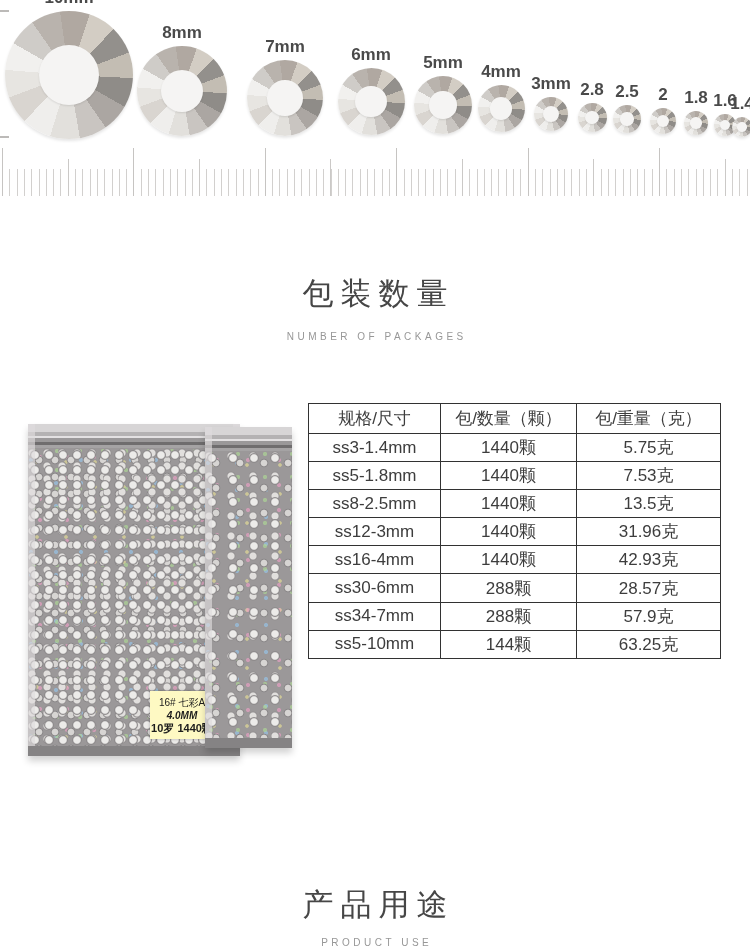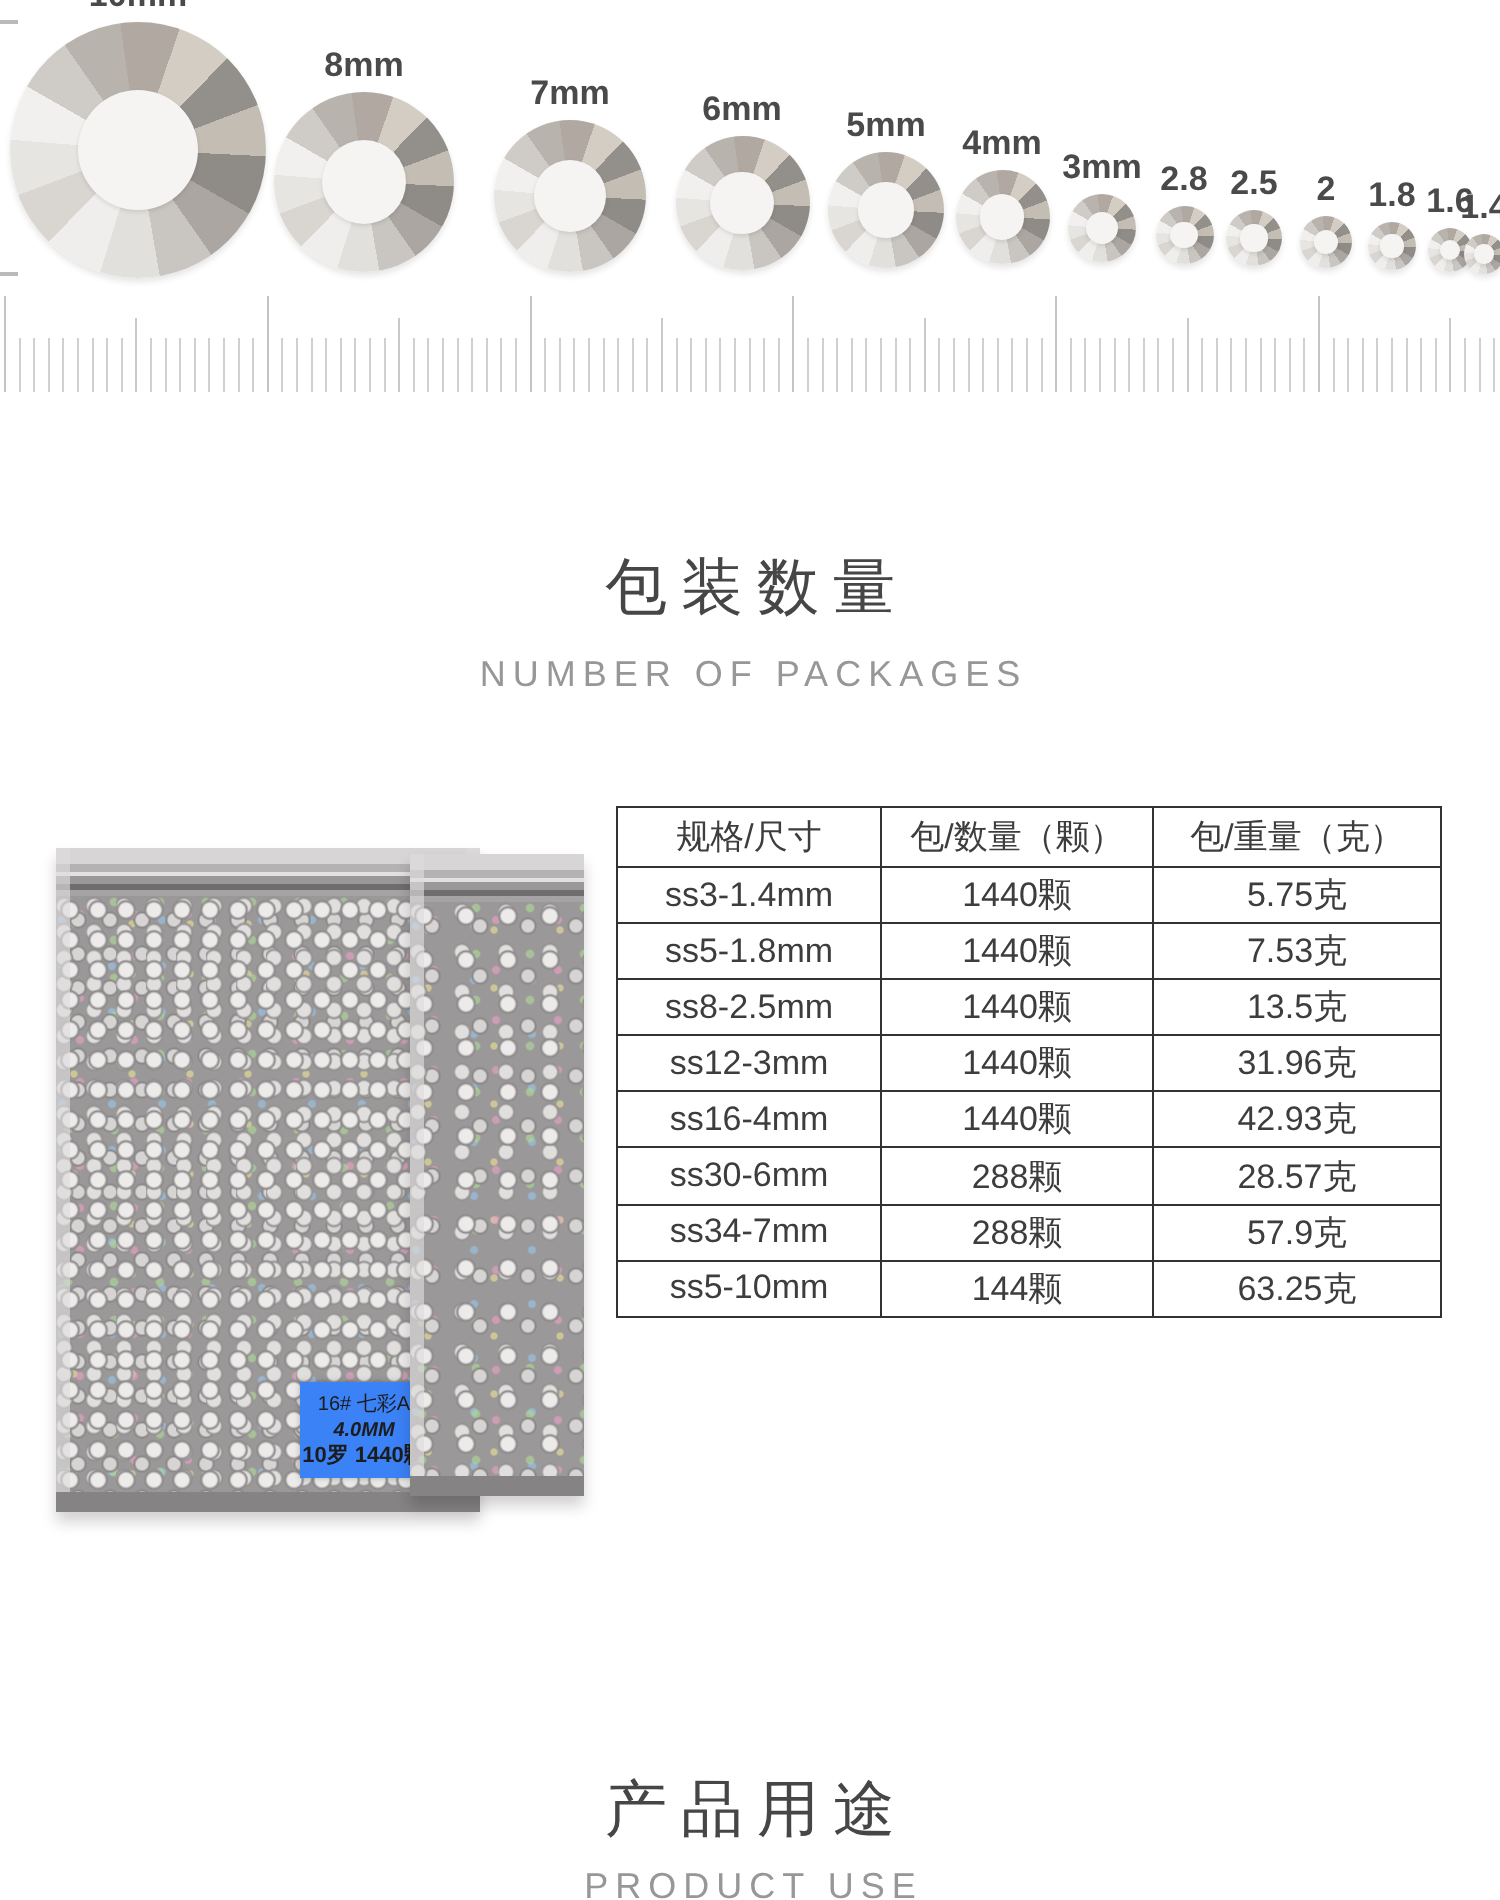--- a/index.html
+++ b/index.html
@@ -34,21 +34,21 @@
   .ticks-tall{height:48px;background:repeating-linear-gradient(90deg,#c6c4c2 0,#c6c4c2 1px,transparent 1px,transparent 131.4px);}
   .edge-tick{position:absolute;left:0;width:9px;height:2px;background:#bcbab8;}
   
   .sec-title{
     position:absolute;left:0;width:750px;text-align:center;
     font-size:31px;line-height:34px;font-weight:300;color:#464646;
     letter-spacing:7px;padding-left:7px;box-sizing:border-box;
   }
   .sec-sub{
     position:absolute;left:0;width:750px;text-align:center;
-    font-size:18px;line-height:16px;color:#979797;letter-spacing:3.5px;
+    font-size:10px;line-height:16px;color:#979797;letter-spacing:3.5px;
     padding-left:3.5px;box-sizing:border-box;
   }
   
   .bag-photo{position:absolute;left:0;top:0;width:310px;height:360px;}
   .bag{position:absolute;background:#a09d9e;box-shadow:0 5px 7px rgba(0,0,0,.18);}
   .bag-front{left:28px;top:424px;width:212px;height:332px;}
   .bag-back{left:205px;top:427px;width:87px;height:321px;z-index:3;}
   .bag-flap{position:absolute;left:0;top:0;width:100%;height:8px;background:#d7d5d6;}
   .bag-zip{
     position:absolute;left:0;top:8px;width:100%;height:16px;
@@ -69,21 +69,21 @@
     background-size:14px 15px,15px 13px,16px 17px,23px 19px,27px 21px,25px 23px,29px 25px;
   }
   .stones-big{
     background-size:21px 22px,22px 20px,24px 25px,27px 23px,31px 25px,29px 27px,33px 29px;
   }
   .bag-fold{position:absolute;top:0;bottom:0;width:7px;background:rgba(222,220,221,.65);}
   .fold-l{left:0;} .fold-r{right:0;}
   .bag-bottom{position:absolute;left:0;bottom:0;width:100%;height:10px;background:#858384;}
   .bag-tag{
     position:absolute;left:150px;top:691px;width:64px;height:48px;z-index:2;
-    background:#3b82f6;box-shadow:0 0 3px rgba(0,0,0,.25);
+    background:#fef9c3;box-shadow:0 0 3px rgba(0,0,0,.25);
     display:flex;flex-direction:column;justify-content:center;align-items:center;
     font-size:10px;line-height:13px;color:#1c1c1c;text-align:center;white-space:nowrap;overflow:hidden;
   }
   .bag-tag .l2{font-style:italic;font-weight:bold;}
   .bag-tag .l3{font-weight:bold;font-size:11px;}
   
   .spec-table{
     position:absolute;left:308px;top:403px;width:412px;
     border-collapse:collapse;table-layout:fixed;
     font-size:17px;color:#3d3d3d;

